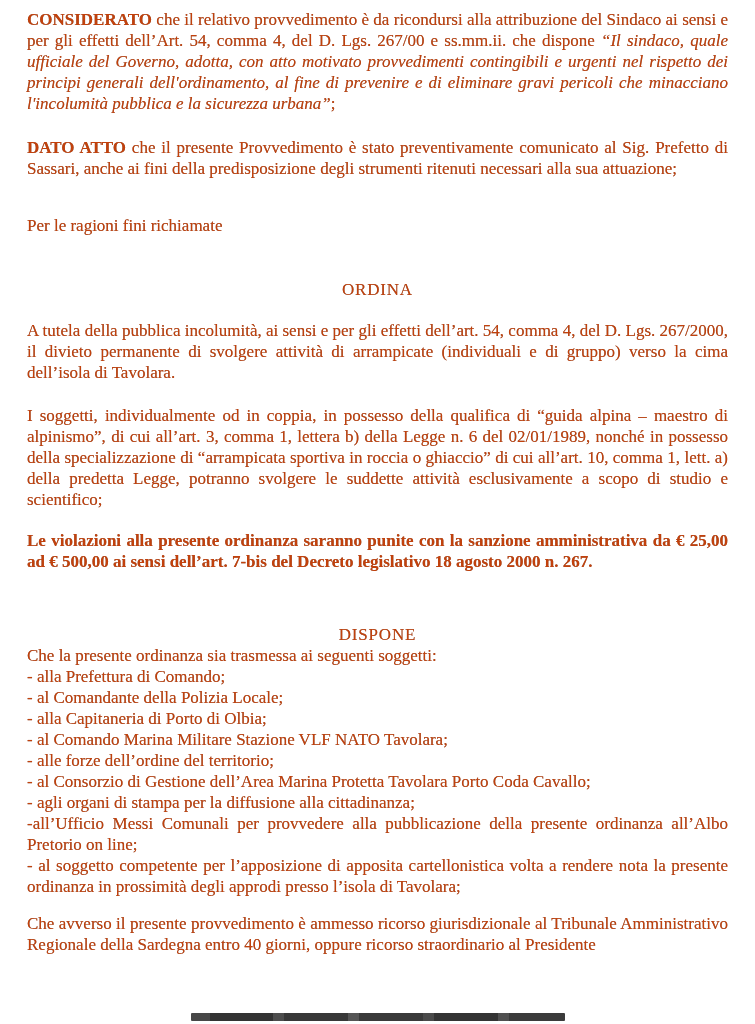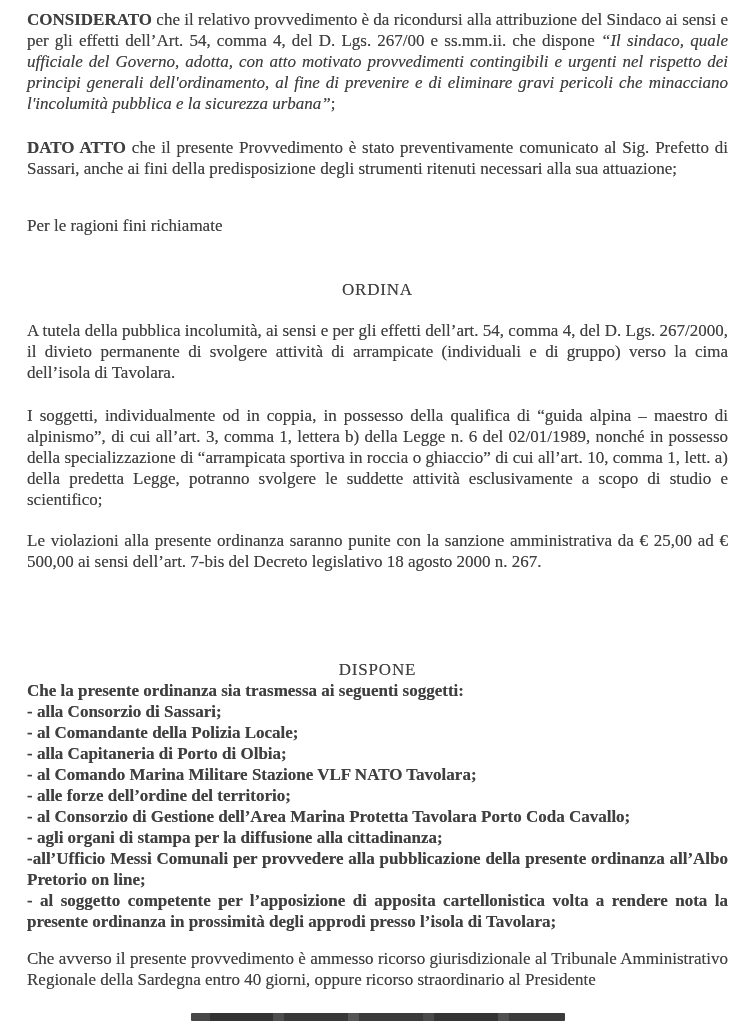--- a/index.html
+++ b/index.html
@@ -11,48 +11,47 @@
     position: relative;
     width: 755px;
     height: 1024px;
     background: #ffffff;
     box-sizing: border-box;
     padding: 9px 27px 0 27px;
     overflow: hidden;
     font-family: "Liberation Serif", "DejaVu Serif", serif;
     font-size: 17px;
     line-height: 21px;
-    color: #404040;
+    color: #c2410c;
     text-align: justify;
     text-shadow: 0 0 0.45px rgba(50,50,50,0.55);
   }
   .para {
     margin: 0;
   }
   .mb-p1 { margin-bottom: 23px; }
   .mb-p2 { margin-bottom: 36px; }
   .mb-premise { margin-bottom: 43px; }
   .mb-ordina-h { margin-bottom: 18px; }
   .mb-tutela { margin-bottom: 22px; margin-top: 20px; }
   .mb-soggetti { margin-bottom: 20px; }
-  .mb-violazioni { margin-bottom: 87px; }
+  .mb-violazioni { margin-bottom: 52px; font-weight: bold; }
   .mb-dispone-h { margin-bottom: 24px; }
   .mb-list { margin-bottom: 16px; }
   .bold { font-weight: bold; }
   .italic { font-style: italic; }
   .heading {
     text-align: center;
     font-weight: normal;
     letter-spacing: 0.8px;
     margin: 0;
   }
   .list-line {
     margin: 0;
     text-align: justify;
-    font-weight: bold;
   }
   .cutoff-bar {
     position: absolute;
     bottom: 3px;
     left: 50%;
     transform: translateX(-50%);
     width: 374px;
     height: 8px;
     border-radius: 1px;
     background: linear-gradient(90deg,
@@ -77,21 +76,21 @@
   <p class="para mb-tutela">A tutela della pubblica incolumità, ai sensi e per gli effetti dell’art. 54, comma 4, del D. Lgs. 267/2000, il divieto permanente di svolgere attività di arrampicate (individuali e di gruppo) verso la cima dell’isola di Tavolara.</p>
 
   <p class="para mb-soggetti">I soggetti, individualmente od in coppia, in possesso della qualifica di “guida alpina – maestro di alpinismo”, di cui all’art. 3, comma 1, lettera b) della Legge n. 6 del 02/01/1989, nonché in possesso della specializzazione di “arrampicata sportiva in roccia o ghiaccio” di cui all’art. 10, comma 1, lett. a) della predetta Legge, potranno svolgere le suddette attività esclusivamente a scopo di studio e scientifico;</p>
 
   <p class="para mb-violazioni">Le violazioni alla presente ordinanza saranno punite con la sanzione amministrativa da € 25,00 ad € 500,00 ai sensi dell’art. 7-bis del Decreto legislativo 18 agosto 2000 n. 267.</p>
 
   <p class="heading mb-dispone-h">DISPONE</p>
 
   <div class="mb-list">
     <p class="list-line">Che la presente ordinanza sia trasmessa ai seguenti soggetti:</p>
-    <p class="list-line">- alla Consorzio di Sassari;</p>
+    <p class="list-line">- alla Prefettura di Comando;</p>
     <p class="list-line">- al Comandante della Polizia Locale;</p>
     <p class="list-line">- alla Capitaneria di Porto di Olbia;</p>
     <p class="list-line">- al Comando Marina Militare Stazione VLF NATO Tavolara;</p>
     <p class="list-line">- alle forze dell’ordine del territorio;</p>
     <p class="list-line">- al Consorzio di Gestione dell’Area Marina Protetta Tavolara Porto Coda Cavallo;</p>
     <p class="list-line">- agli organi di stampa per la diffusione alla cittadinanza;</p>
     <p class="list-line">-all’Ufficio Messi Comunali per provvedere alla pubblicazione della presente ordinanza all’Albo Pretorio on line;</p>
     <p class="list-line">- al soggetto competente per l’apposizione di apposita cartellonistica volta a rendere nota la presente ordinanza in prossimità degli approdi presso l’isola di Tavolara;</p>
   </div>
 

